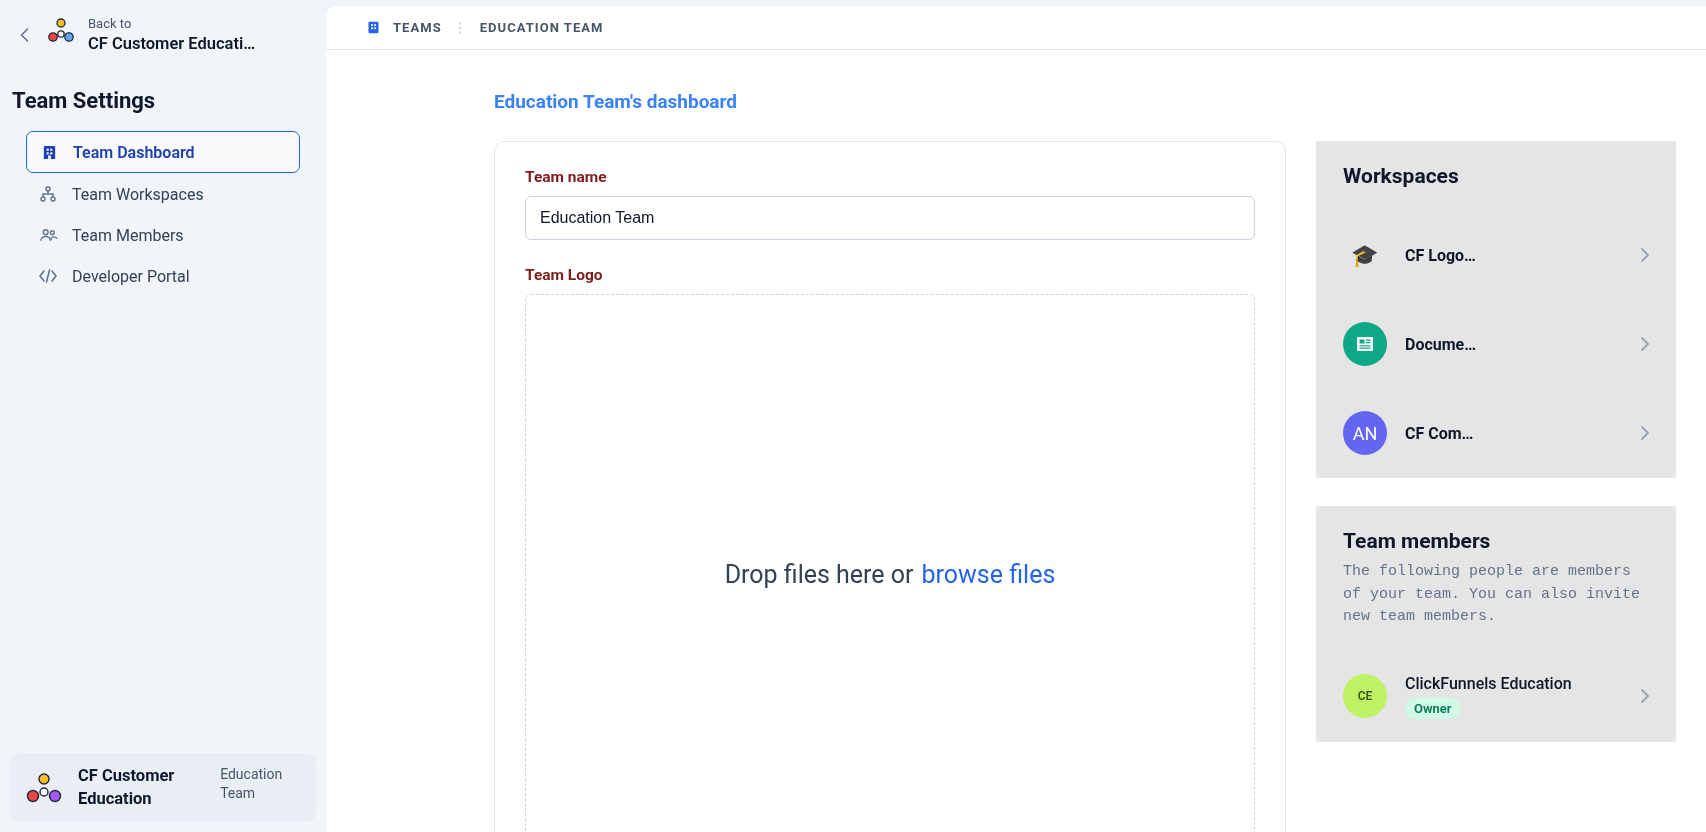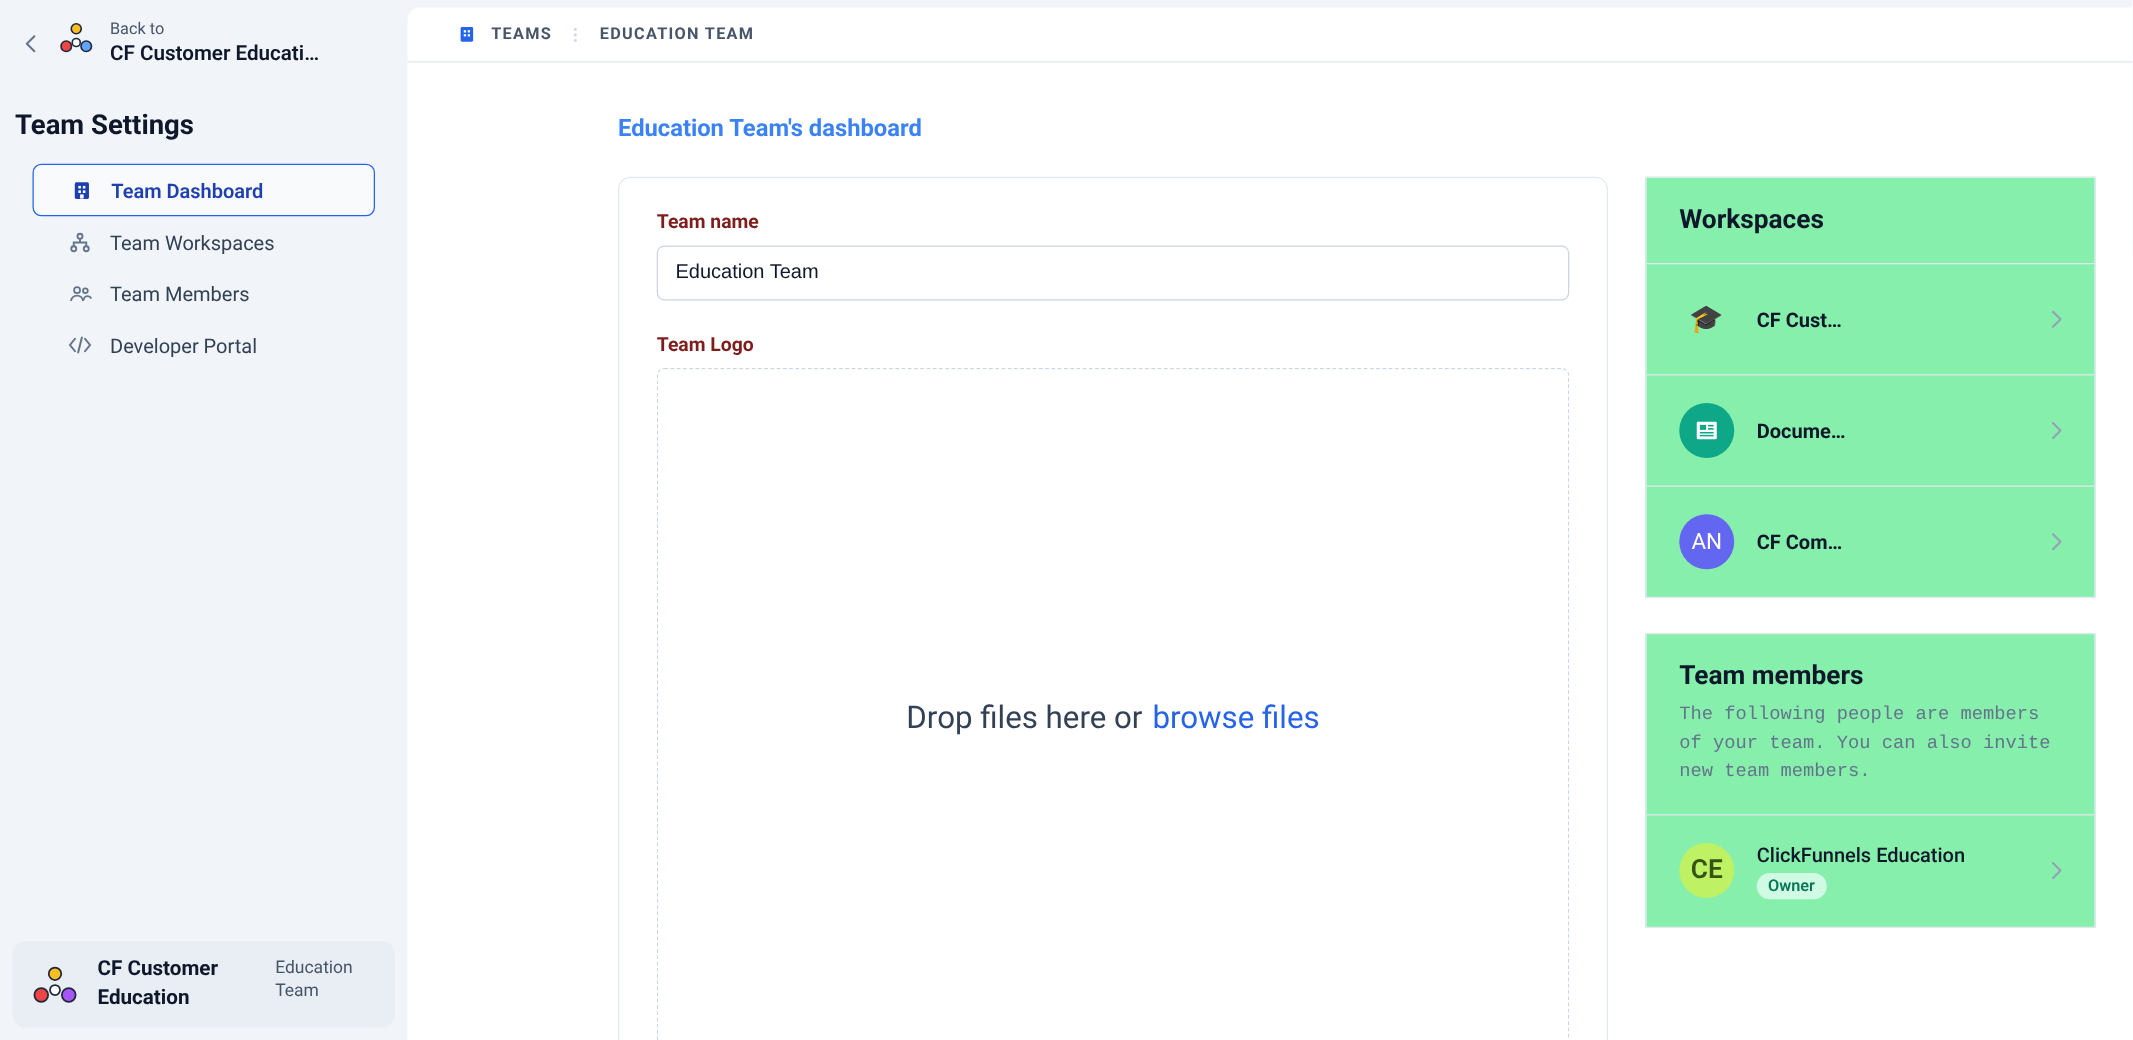--- a/index.html
+++ b/index.html
@@ -52,21 +52,21 @@
     font-size: 22px;
     font-weight: 700;
     padding: 20px 2px 18px 2px;
     color: #0f172a;
   }
   .nav-list { display: flex; flex-direction: column; gap: 1px; padding: 0 16px; }
   .nav-item {
     display: flex;
     align-items: center;
     gap: 14px;
-    padding: 10px 28px;
+    padding: 10px 12px;
     border-radius: 7px;
     cursor: pointer;
     color: #334155;
     font-size: 16px;
   }
   .nav-item.active {
     border: 1px solid #2563eb;
     color: #1e40af;
     background: #f8fafc;
     font-weight: 600;
@@ -136,21 +136,21 @@
   .col-main { flex: 1; margin-left: 138px; }
   .col-side { width: 360px; flex-shrink: 0; display:flex; flex-direction:column; gap: 28px; }
 
   .card {
     background:#fff;
     border: 1px solid #e2e8f0;
     border-radius: 10px;
     padding: 26px 30px 30px 30px;
   }
   .card-side {
-    background:#86efac;
+    background:#e5e5e5;
     border: 1px solid #e2e8f0;
     border-radius: 0;
     overflow: hidden;
   }
   .card-side .card-header { padding: 22px 26px; }
   .card-side h3 { font-size: 21px; font-weight:700; color:#0f172a; }
   .card-side .card-sub { font-size: 15px; color:#64748b; margin-top:8px; line-height:1.5;font-family:Liberation Mono, monospace; }
 
   .form-label { font-weight: 700; color:#7f1d1d; font-size:15.5px; margin-bottom:10px; display:block; }
   .text-input {
@@ -193,21 +193,21 @@
   .ws-item .ws-avatar.emoji { background:transparent; color:inherit; font-size:22px; }
   .ws-label, .member-name { font-weight:700; font-size:16px; color:#0f172a; white-space:nowrap; overflow:hidden; text-overflow:ellipsis; max-width: 140px; }
   .ws-right { margin-left:auto; color:#94a3b8; }
 
   .member-item .mem-avatar {
     width: 44px; height: 44px;
     border-radius: 50%;
     background: #bef264;
     color: #365314;
     display:flex; align-items:center; justify-content:center;
-    font-size:21px; font-weight:600;
+    font-size:12px; font-weight:600;
     flex-shrink:0;
   }
   .member-info { display:flex; flex-direction:column; gap:5px; }
   .member-name { font-weight:500; }
   .role-badge {
     background: #d1fae5;
     color:#047857;
     font-weight:600;
     font-size:13px;
     padding:3px 9px;
@@ -340,21 +340,21 @@
           </div>
         </div>
 
         <div class="col-side">
           <div class="card-side">
             <div class="card-header">
               <h3>Workspaces</h3>
             </div>
             <div class="ws-item">
               <div class="ws-avatar emoji">🎓</div>
-              <div class="ws-label">CF Cust…</div>
+              <div class="ws-label">CF Logo…</div>
               <div class="ws-right">
                 <svg width="8" height="14" viewBox="0 0 8 14" fill="none">
                     <path d="M1 1l6 6-6 6" stroke="currentColor" stroke-width="1.8" stroke-linecap="round" stroke-linejoin="round"></path>
                   </svg>
               </div>
             </div>
             <div class="ws-item">
               <div class="ws-avatar" style="background:#0ea888">
                 <svg width="22" height="22" viewBox="0 0 22 22" fill="#fff">
                     <rect x="3" y="4" width="16" height="14" rx="1"></rect>

